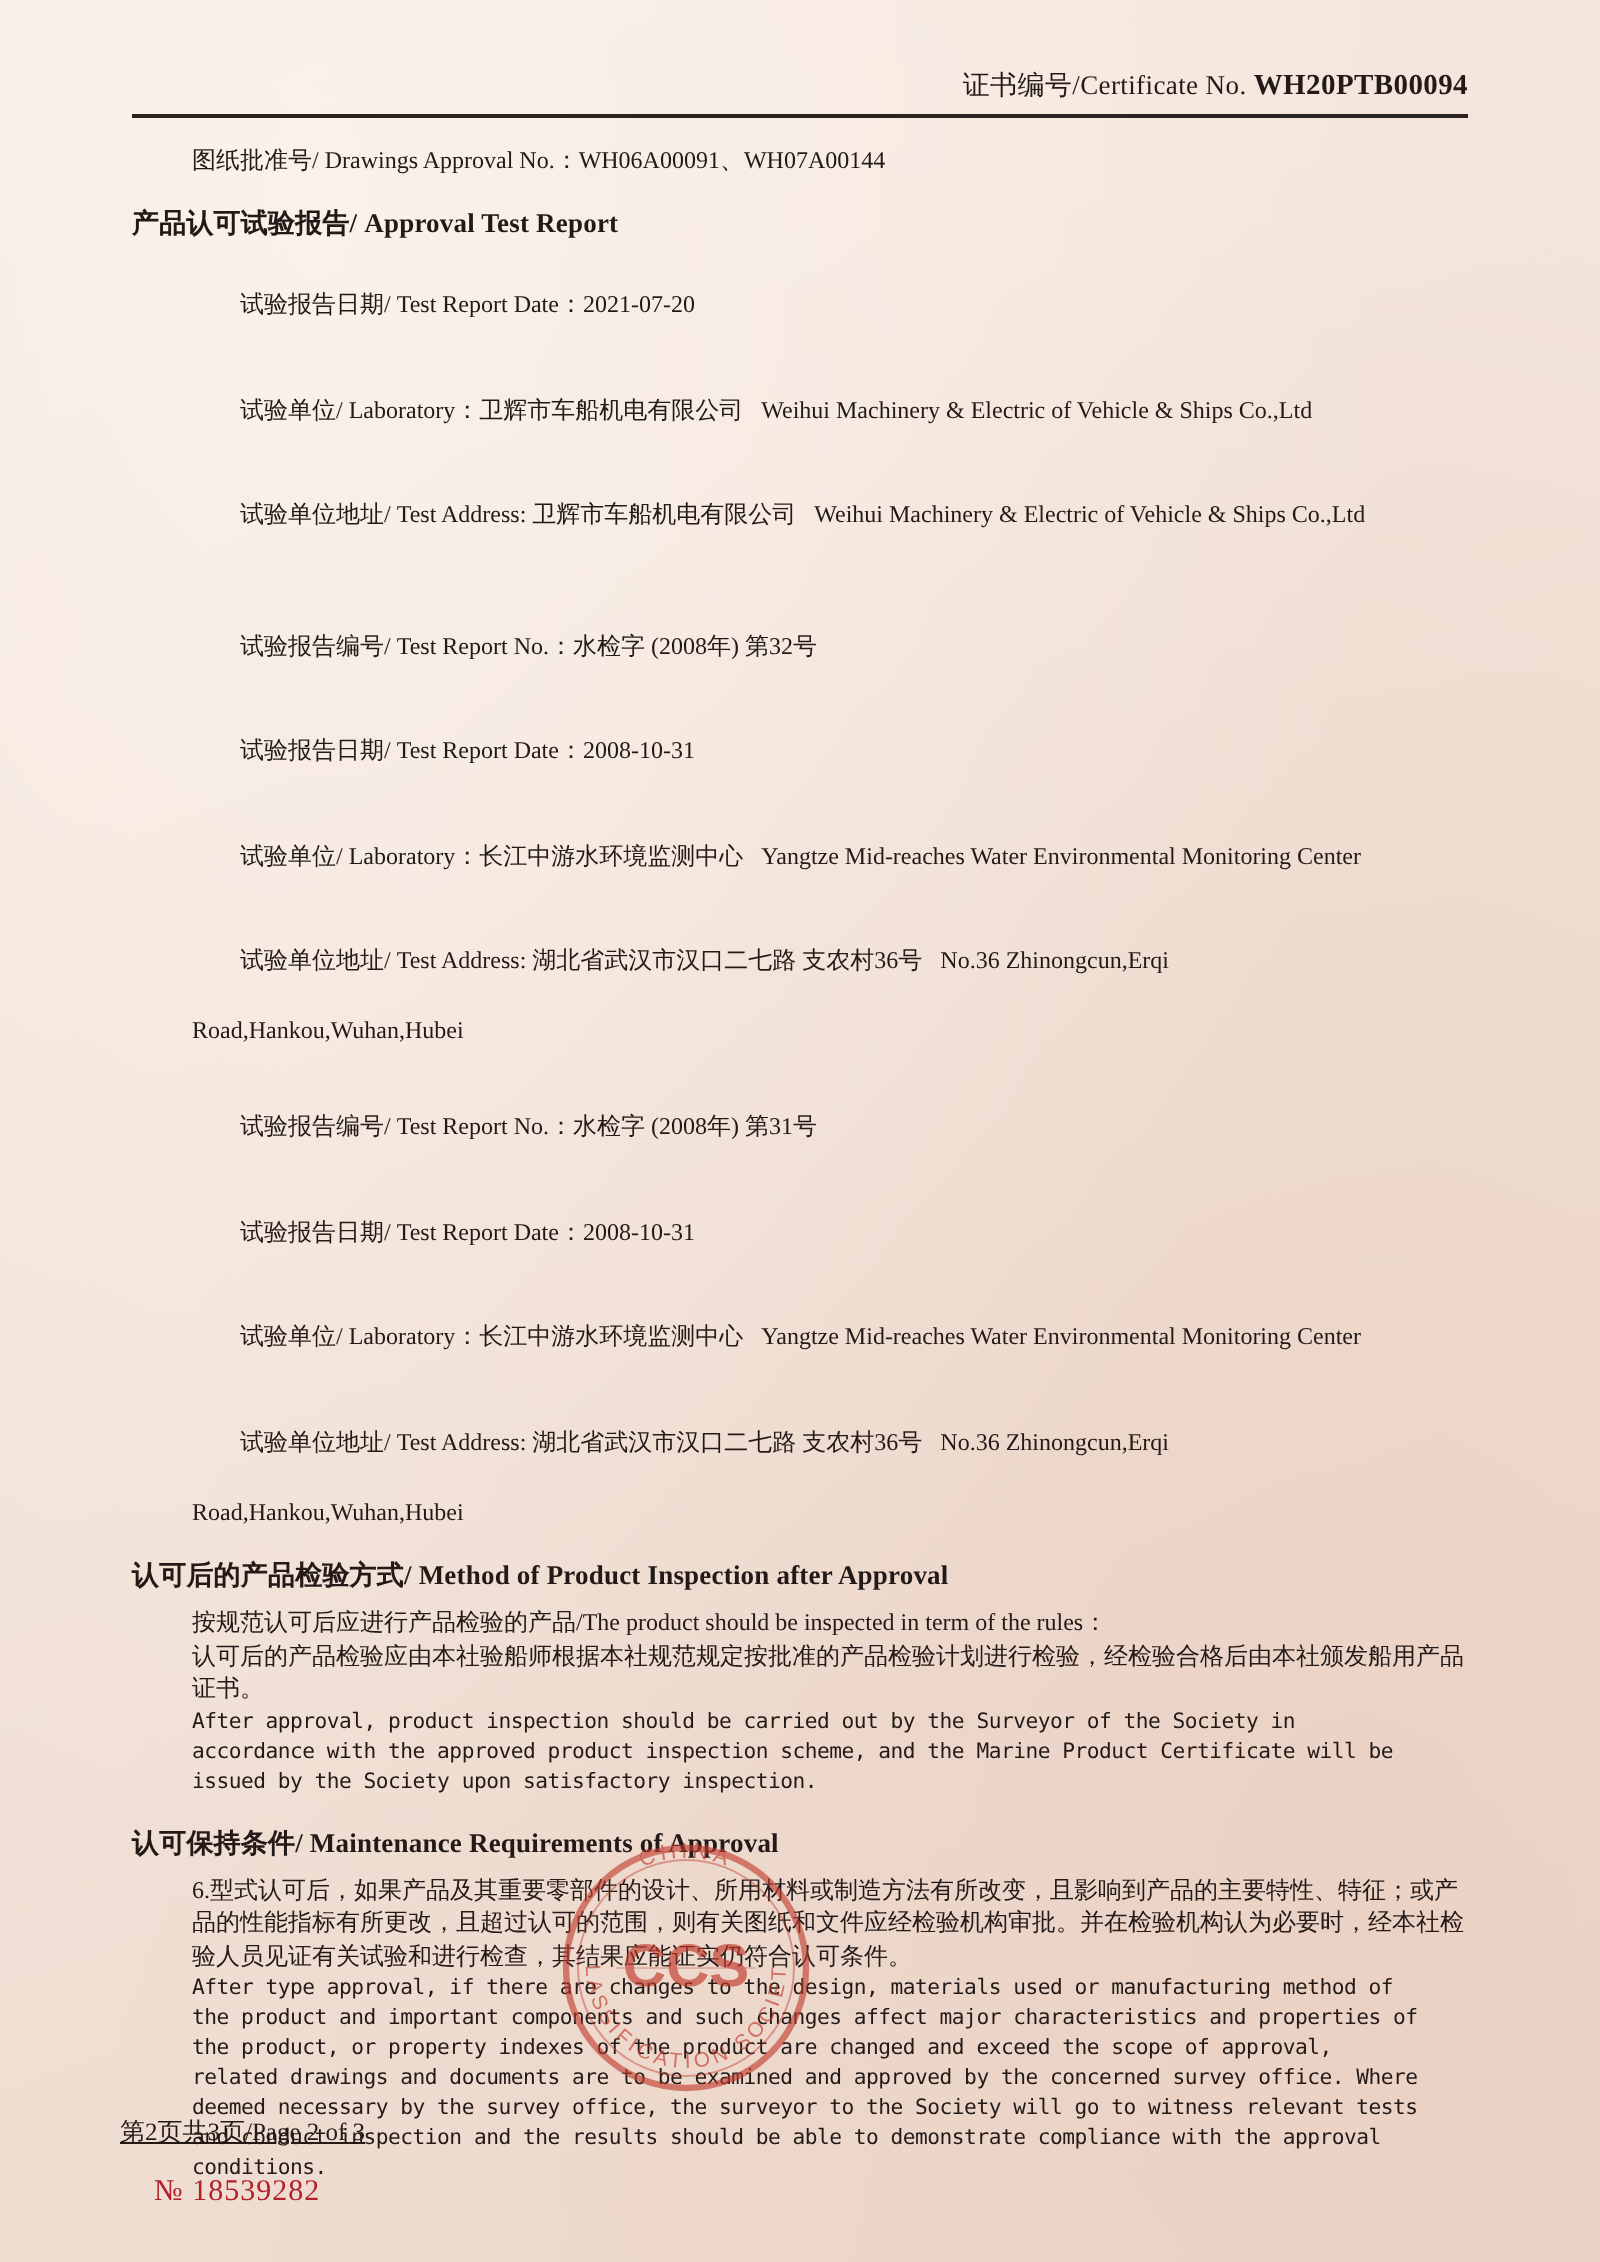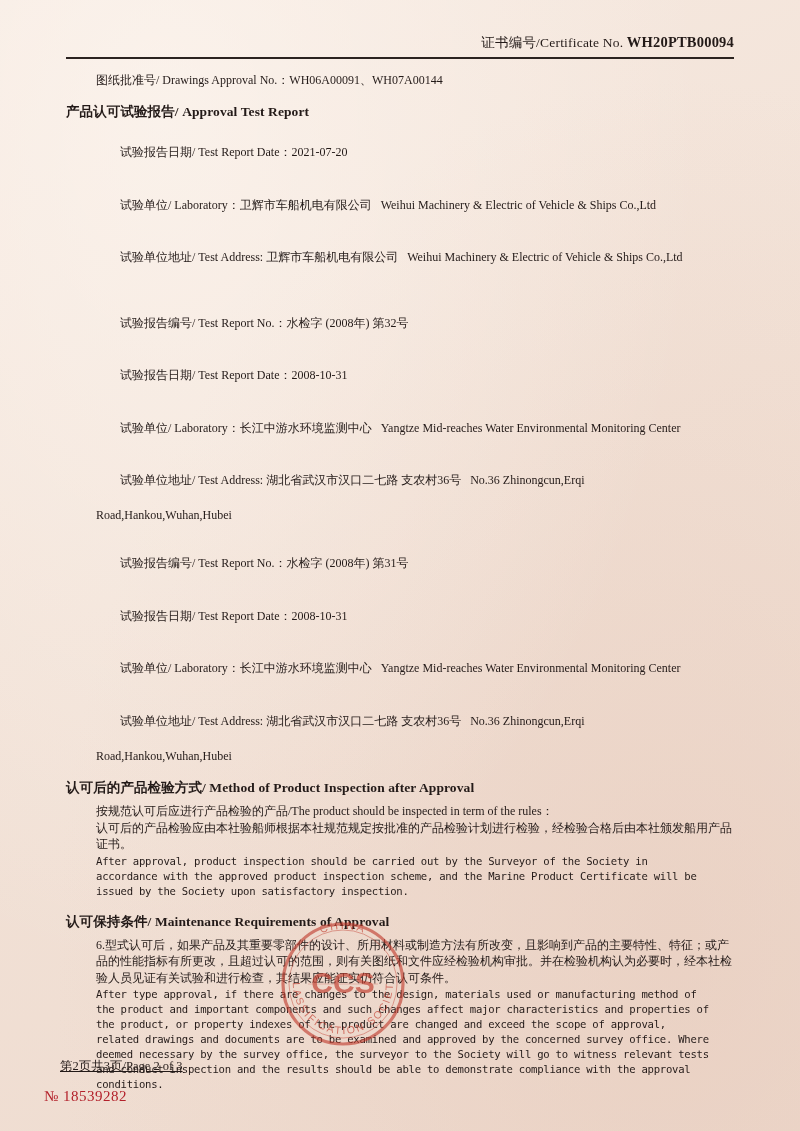--- a/index.html
+++ b/index.html
@@ -81,21 +81,21 @@
   }
   .footer-page {
     position: absolute;
     left: 60px;
     bottom: 56px;
     font-size: 12.5px;
     text-decoration: underline;
   }
   .footer-no {
     position: absolute;
-    left: 44px;
+    left: 77px;
     bottom: 26px;
     font-size: 15px;
     color: #b3202a;
     font-family: "Liberation Serif", serif;
     letter-spacing: 0.5px;
   }
   .stamp {
     position: absolute;
     left: 268px;
     bottom: 72px;

